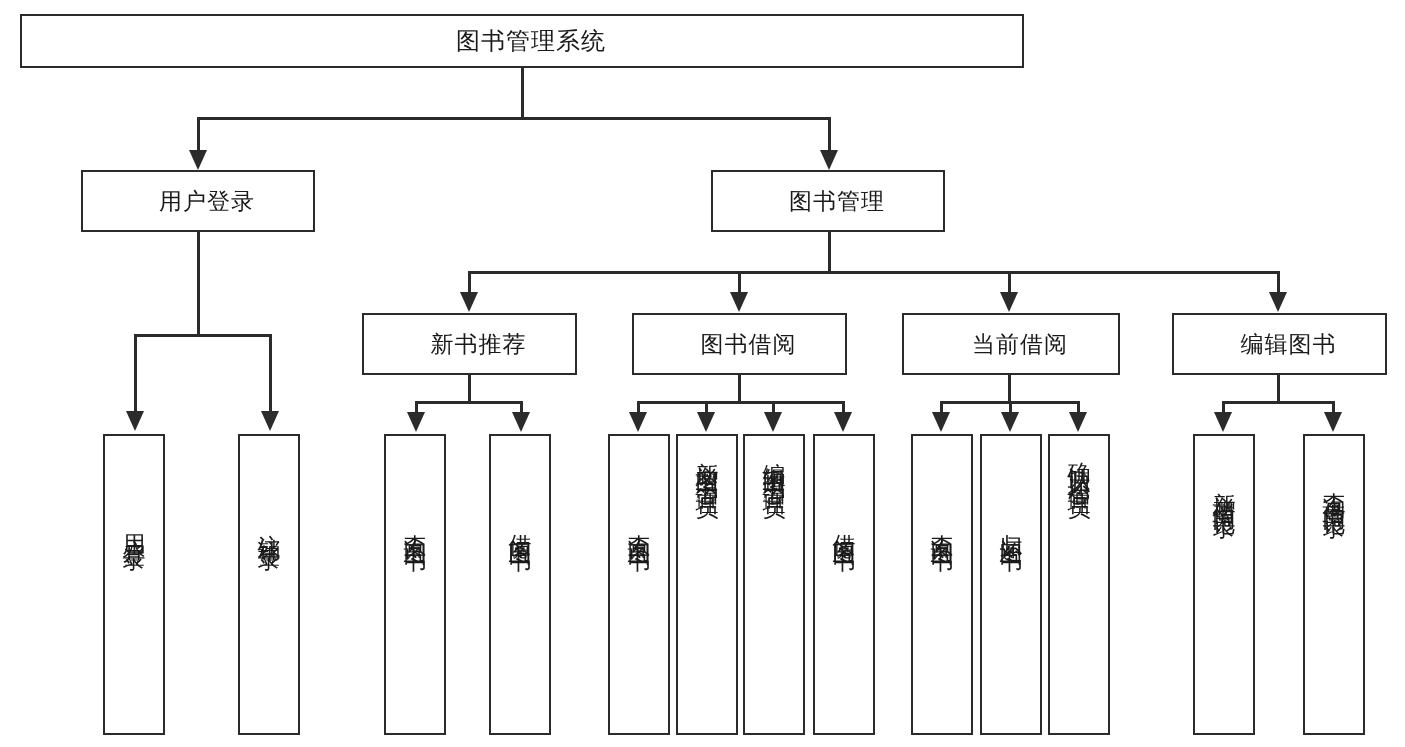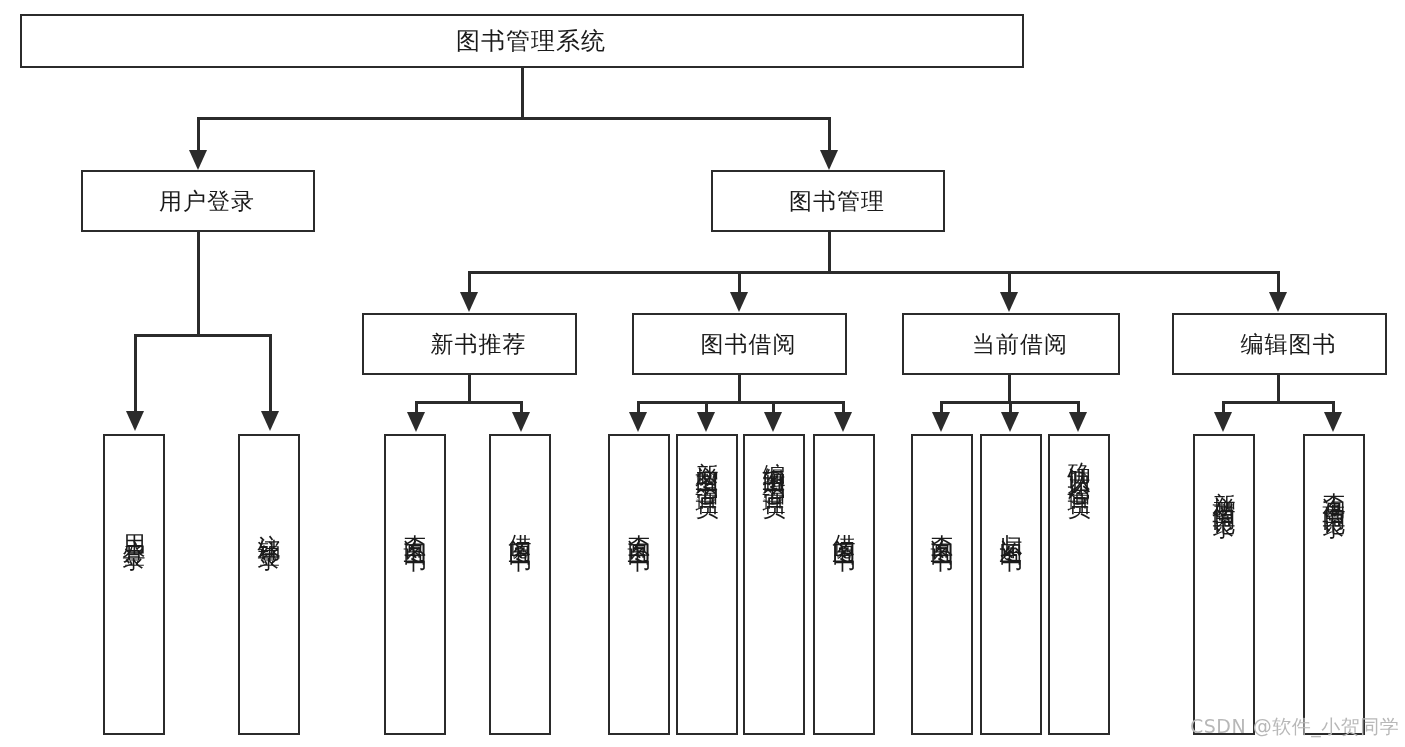--- a/index.html
+++ b/index.html
@@ -202,15 +202,14 @@
     <span class="vtext">确认归还（管理员）</span>
   </div>
 
   <div class="node v" style="left:1193px; top:434px; width:62px; height:301px; padding-top:38px;">
     <span class="vtext">新增借阅记录</span>
   </div>
   <div class="node v" style="left:1303px; top:434px; width:62px; height:301px; padding-top:38px;">
     <span class="vtext">查询借阅记录</span>
   </div>
 
-  <div class="watermark" style="left:1190px; top:714px;">CSDN @软件_小贺同学</div>
 
 </div>
 
 </body></html>

